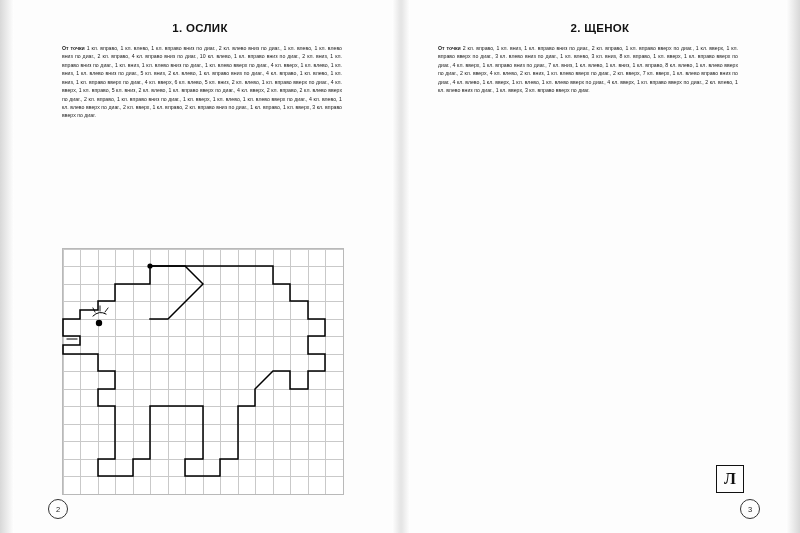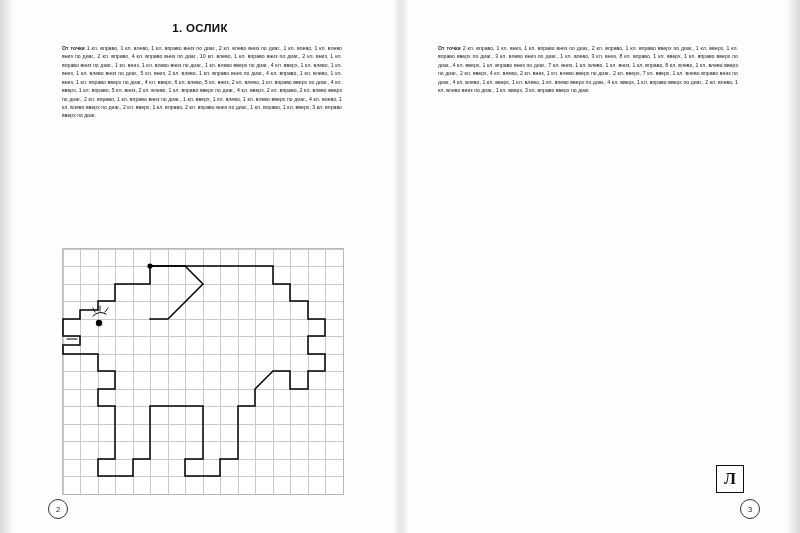--- a/index.html
+++ b/index.html
@@ -128,20 +128,23 @@
               <circle cx="87" cy="17" r="2.6" fill="#000" stroke="none"></circle>
             </g>
           </svg>
         </div>
       </div>
 
       <div class="page-num">2</div>
     </div>
 
     <div class="leaf right">
+      <div class="title-wrap">
+        <h2 class="title">2. ЩЕНОК</h2>
+      </div>
 
       <div class="instructions">
         <b>От точки</b>
         <span>2 кл. вправо, 1 кл. вниз, 1 кл. вправо вниз по диаг., 2 кл. вправо, 1 кл. вправо вверх по диаг., 1 кл. вверх, 1 кл. вправо вверх по диаг., 3 кл. влево вниз по диаг., 1 кл. влево, 3 кл. вниз, 8 кл. вправо, 1 кл. вверх, 1 кл. вправо вверх по диаг., 4 кл. вверх, 1 кл. вправо вниз по диаг., 7 кл. вниз, 1 кл. влево, 1 кл. вниз, 1 кл. вправо, 8 кл. влево, 1 кл. влево вверх по диаг., 2 кл. вверх, 4 кл. влево, 2 кл. вниз, 1 кл. влево вверх по диаг., 2 кл. вверх, 7 кл. вверх, 1 кл. влево вправо вниз по диаг., 4 кл. влево, 1 кл. вверх, 1 кл. влево, 1 кл. влево вверх по диаг., 4 кл. вверх, 1 кл. вправо вверх по диаг., 2 кл. влево, 1 кл. влево вниз по диаг., 1 кл. вверх, 3 кл. вправо вверх по диаг.</span>
       </div>
 
       <div class="logo">Л</div>
       <div class="page-num">3</div>
     </div>
 

